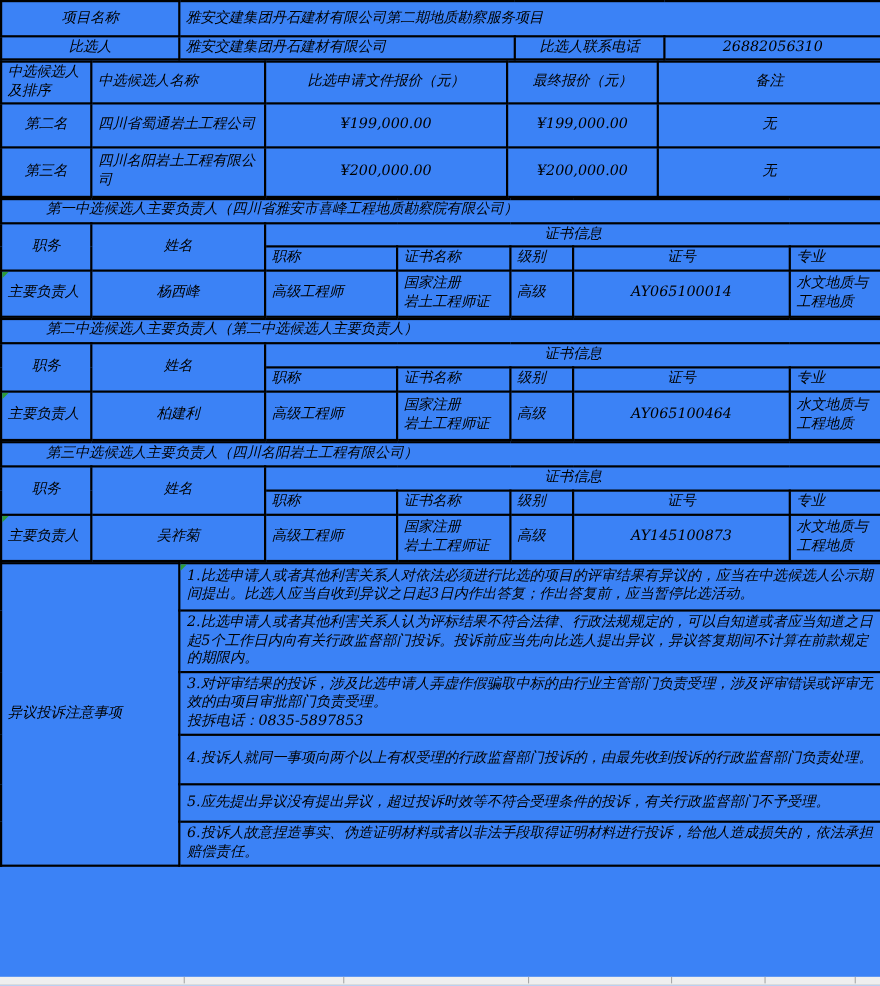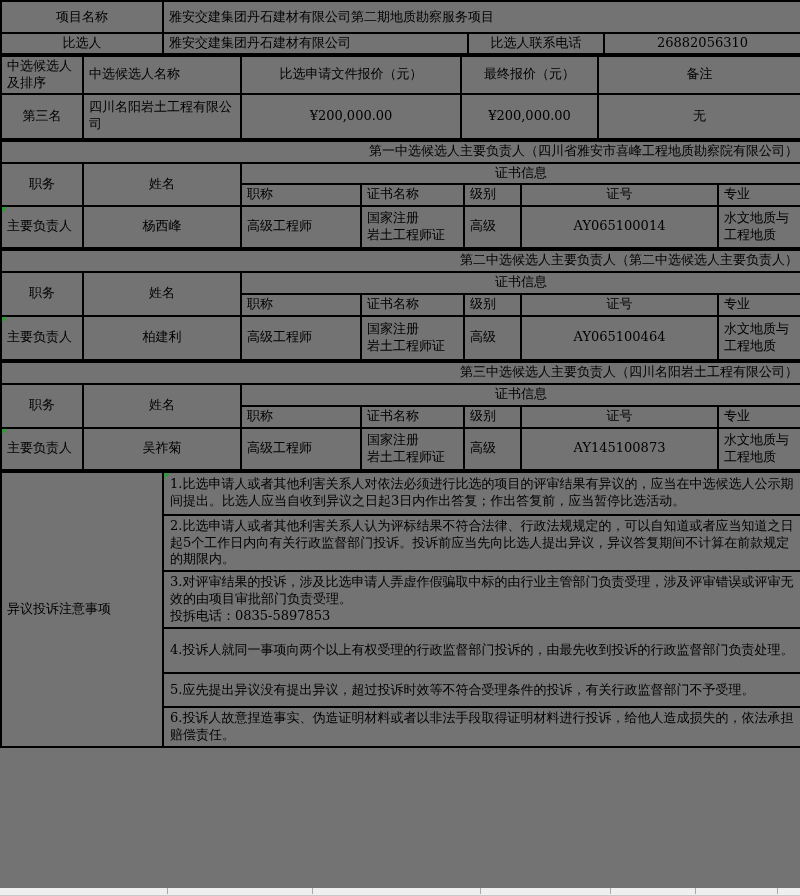--- a/index.html
+++ b/index.html
@@ -1,40 +1,41 @@
 <!DOCTYPE html>
 <html><head>
 <meta charset="utf-8">
 <style>
   html,body{margin:0;padding:0;background:#fff;}
   #page{
     position:relative;
     width:800px;height:896px;
-    background:#737373;
+    background:#3b82f6;
     font-family:"DejaVu Serif","Liberation Serif",serif;
     color:#000;
     overflow:hidden;
+    font-style:italic;
   }
   table{
     border-collapse:collapse;
     table-layout:fixed;
     width:800px;
   }
   td{
     border:2px solid #000;
     font-size:13px;
     line-height:1.3;
     vertical-align:middle;
     padding:1px 2px;
     overflow:hidden;
     word-break:break-all;
   }
   .tc{text-align:center;}
   .tl{text-align:left;padding-left:5px;}
-  .section-title{text-align:right;padding-left:40px;}
+  .section-title{text-align:left;padding-left:40px;}
   .notes-text{vertical-align:middle;padding:2px 4px 2px 6px;}
   .rel{position:relative;}
   .green-edge::before{
     content:'';position:absolute;left:0;top:0;bottom:0;width:3px;
     background:#3fae49;
   }
   .tri::after{
     content:'';position:absolute;top:0;left:0;width:0;height:0;
     border-top:6px solid #2e9b38;border-right:6px solid transparent;
   }
@@ -85,20 +86,27 @@
         <col style="width:137px">
         <col style="width:203px">
       </colgroup>
     <tbody>
         <tr style="height:36px">
       <td class="tl">中选候选人及排序</td>
       <td class="tl">中选候选人名称</td>
       <td class="tc">比选申请文件报价（元）</td>
       <td class="tc">最终报价（元）</td>
       <td class="tc">备注</td>
+    </tr>
+    <tr style="height:40px">
+      <td class="tc">第二名</td>
+      <td class="tl">四川省蜀通岩土工程公司</td>
+      <td class="tc">¥199,000.00</td>
+      <td class="tc">¥199,000.00</td>
+      <td class="tc">无</td>
     </tr>
     <tr style="height:45px">
       <td class="tc">第三名</td>
       <td class="tl">四川名阳岩土工程有限公司</td>
       <td class="tc">¥200,000.00</td>
       <td class="tc">¥200,000.00</td>
       <td class="tc">无</td>
     </tr>
   </tbody>
     </table>

